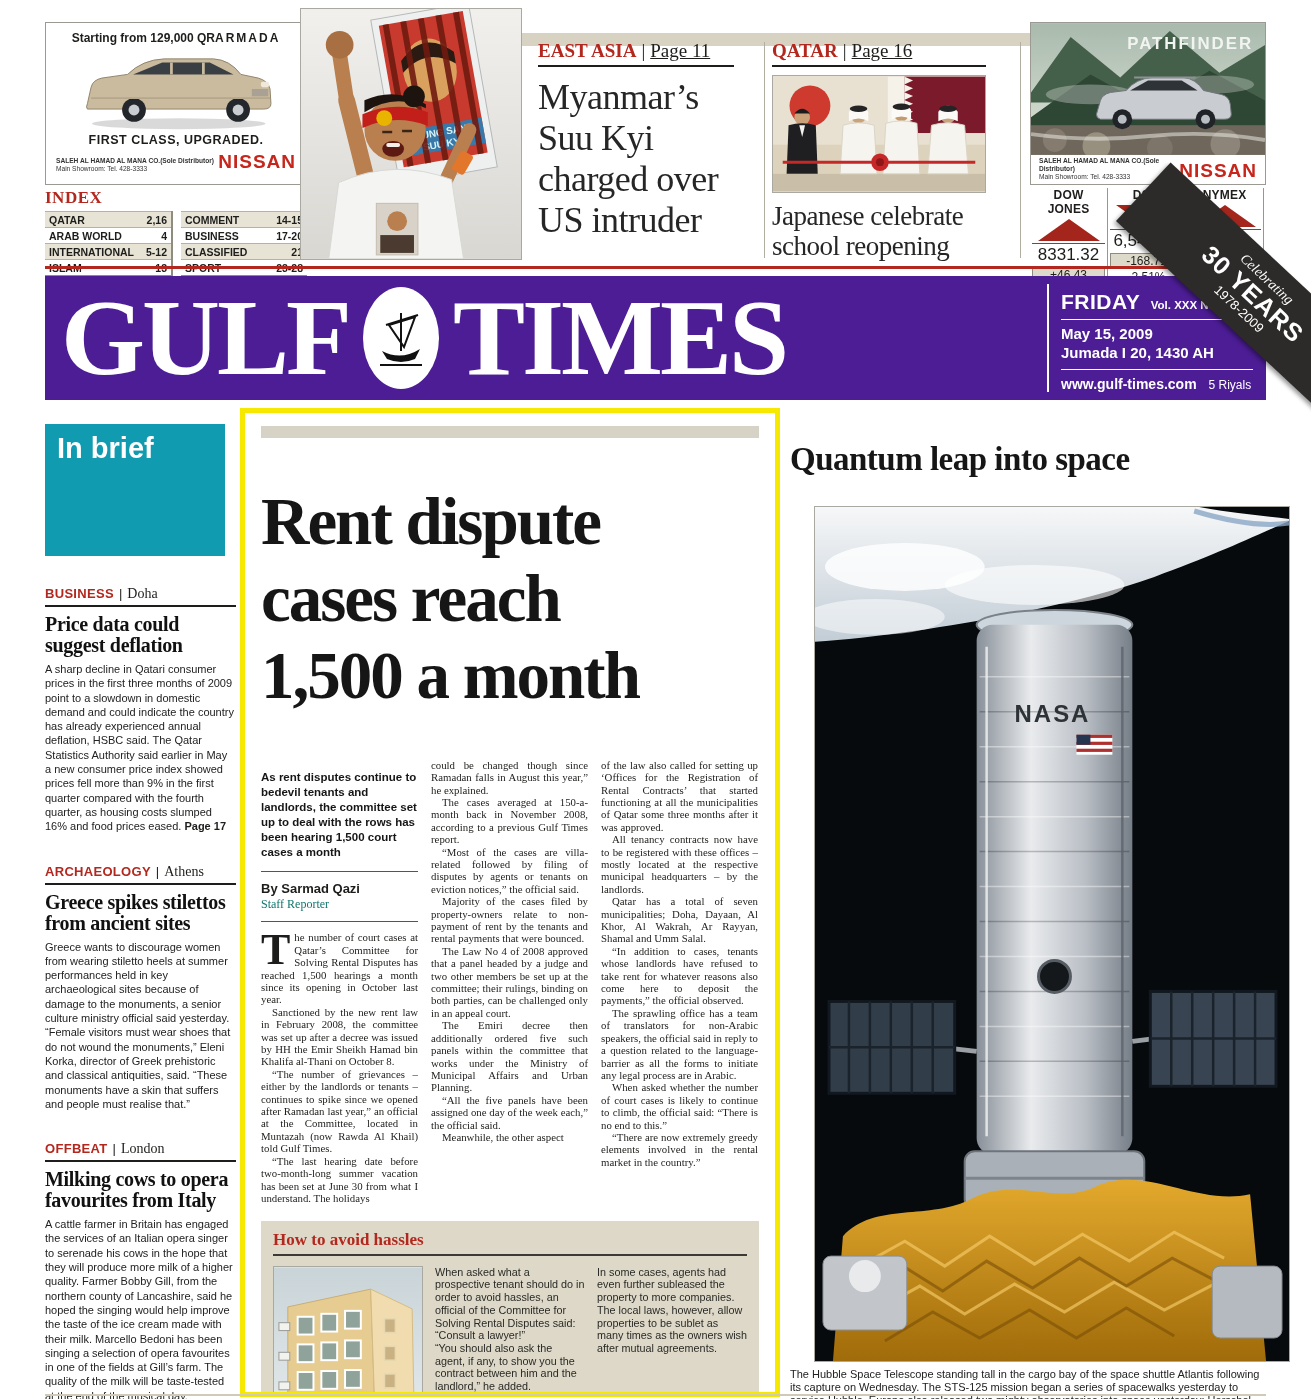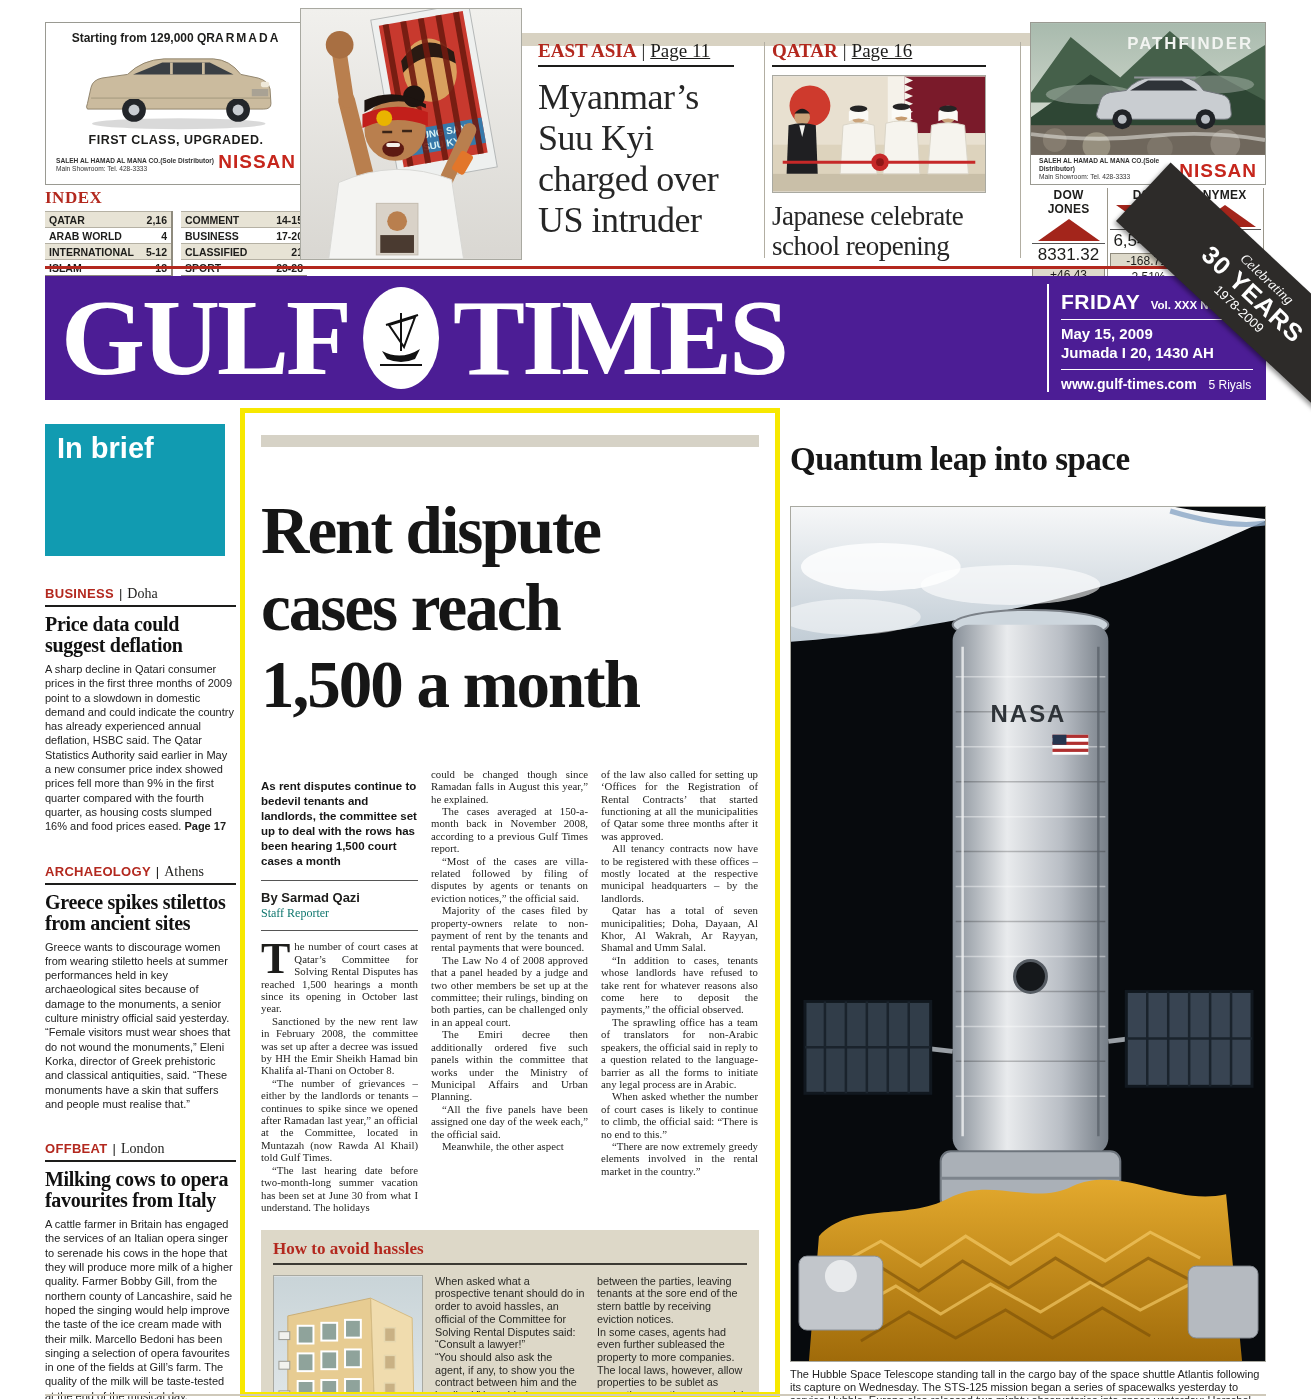--- a/index.html
+++ b/index.html
@@ -95,21 +95,21 @@
   .brief-kicker-row{font-size:13px;border-bottom:2px solid #1d1d1b;padding-bottom:3px;}
   .brief-kicker{color:#b3281e;font-weight:bold;letter-spacing:.3px;}
   .brief-loc{font-family:"Liberation Serif",serif;font-size:14px;}
   .brief-title{font-family:"Liberation Serif",serif;font-weight:bold;font-size:20px;line-height:1.05;
                letter-spacing:-.3px;margin:7px 0 6px;color:#111;}
   .brief-body{font-size:11px;line-height:1.3;margin:0;color:#222;}
   .pageref{font-weight:bold;color:#1d1d1b;}
 
   
   .leadbox{left:240px;top:408px;width:540px;height:989px;border:5px solid #f7e800;background:#fff;
-           box-sizing:border-box;padding:20px 16px;overflow:hidden;}
+           box-sizing:border-box;padding:11px 16px;overflow:hidden;}
   .lead-graybar{height:12px;background:#d6d2c6;margin:2px 0 14px;}
   .lead-headline{font-family:"Liberation Serif",serif;font-weight:bold;font-size:67px;line-height:77px;
                  letter-spacing:-2px;color:#161616;}
   .lead-cols{display:flex;gap:13px;margin-top:20px;height:448px;overflow:hidden;}
   .lcol{width:157px;}
   .standfirst{font-weight:bold;font-size:11.5px;line-height:1.3;color:#161616;}
   .rule{border:none;border-top:1px solid #555;margin:9px 0;}
   .byline{font-weight:bold;font-size:13px;}
   .byrole{font-size:12px;color:#0f766e;margin-top:1px;font-family:Liberation Serif, serif;}
   .para{font-family:"Liberation Serif",serif;font-size:10.8px;line-height:12.4px;text-align:justify;margin:0;}
@@ -120,21 +120,21 @@
   .hassles-title{color:#b3281e;font-family:"Liberation Serif",serif;font-weight:bold;font-size:17px;
                  border-bottom:2px solid #3c3a34;padding-bottom:4px;}
   .hassles-body{display:flex;gap:12px;margin-top:10px;}
   .hassles-photo{width:150px;height:215px;flex:none;}
   .hcol{width:150px;}
   .hpara{font-size:10.8px;line-height:12.7px;margin:0;color:#2a2a26;}
 
   
   .spacecol{left:790px;top:414px;width:476px;}
   .space-headline{font-family:"Liberation Serif",serif;font-weight:bold;font-size:33px;letter-spacing:-.5px;color:#161616;}
-  .space-photo{margin-top:10px;width:476px;height:856px;}
+  .space-photo{margin-top:10px;width:476px;height:856px;margin-left:24px;}
   .space-caption{font-size:11px;line-height:13px;margin:6px 0 0;color:#222;}
 </style>
 </head>
 <body>
 
 <div class="page">
 
   <div class="abs beige-strip"></div>
 
   <div class="abs ad-box armada">
@@ -530,21 +530,20 @@
           </svg>
         </div>
         <div class="hcol">
           <p class="hpara">When asked what a prospective tenant should do in order to avoid hassles, an official of the Committee for Solving Rental Disputes said:</p>
           <p class="hpara">“Consult a lawyer!”</p>
           <p class="hpara">“You should also ask the agent, if any, to show you the contract between him and the landlord,” he added.</p>
           <p class="hpara">“I would also request to see the building ownership certificate (Sanad Malakia’t) so I know who the real owner of the property is,” he said.</p>
 
         </div>
         <div class="hcol">
-          <p class="hpara">between the parties, leaving tenants at the sore end of the stern battle by receiving eviction notices.</p>
           <p class="hpara">In some cases, agents had even further subleased the property to more companies. The local laws, however, allow properties to be sublet as many times as the owners wish after mutual agreements.</p>
 
         </div>
       </div>
     </div>
   </section>
 
   <section class="abs spacecol">
     <h2 class="space-headline">Quantum leap into space</h2>
     <div class="space-photo photo-frame">

